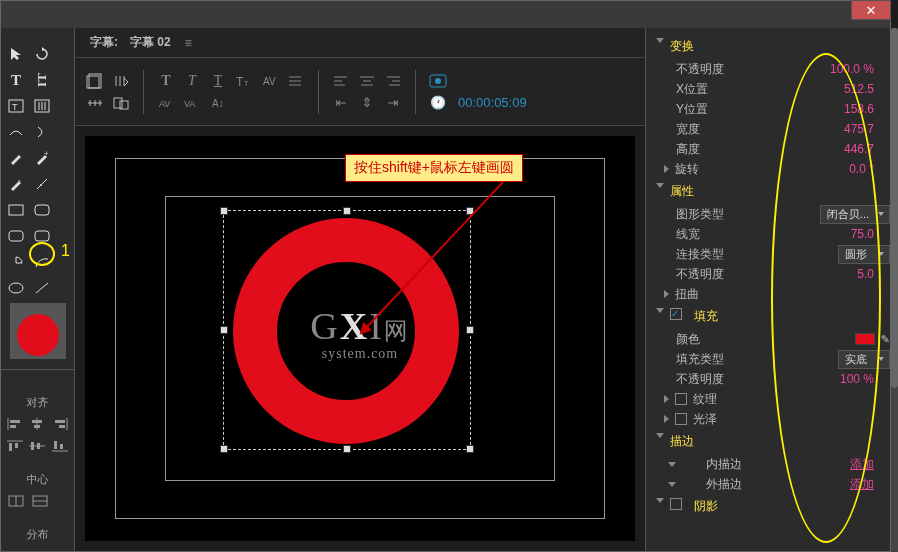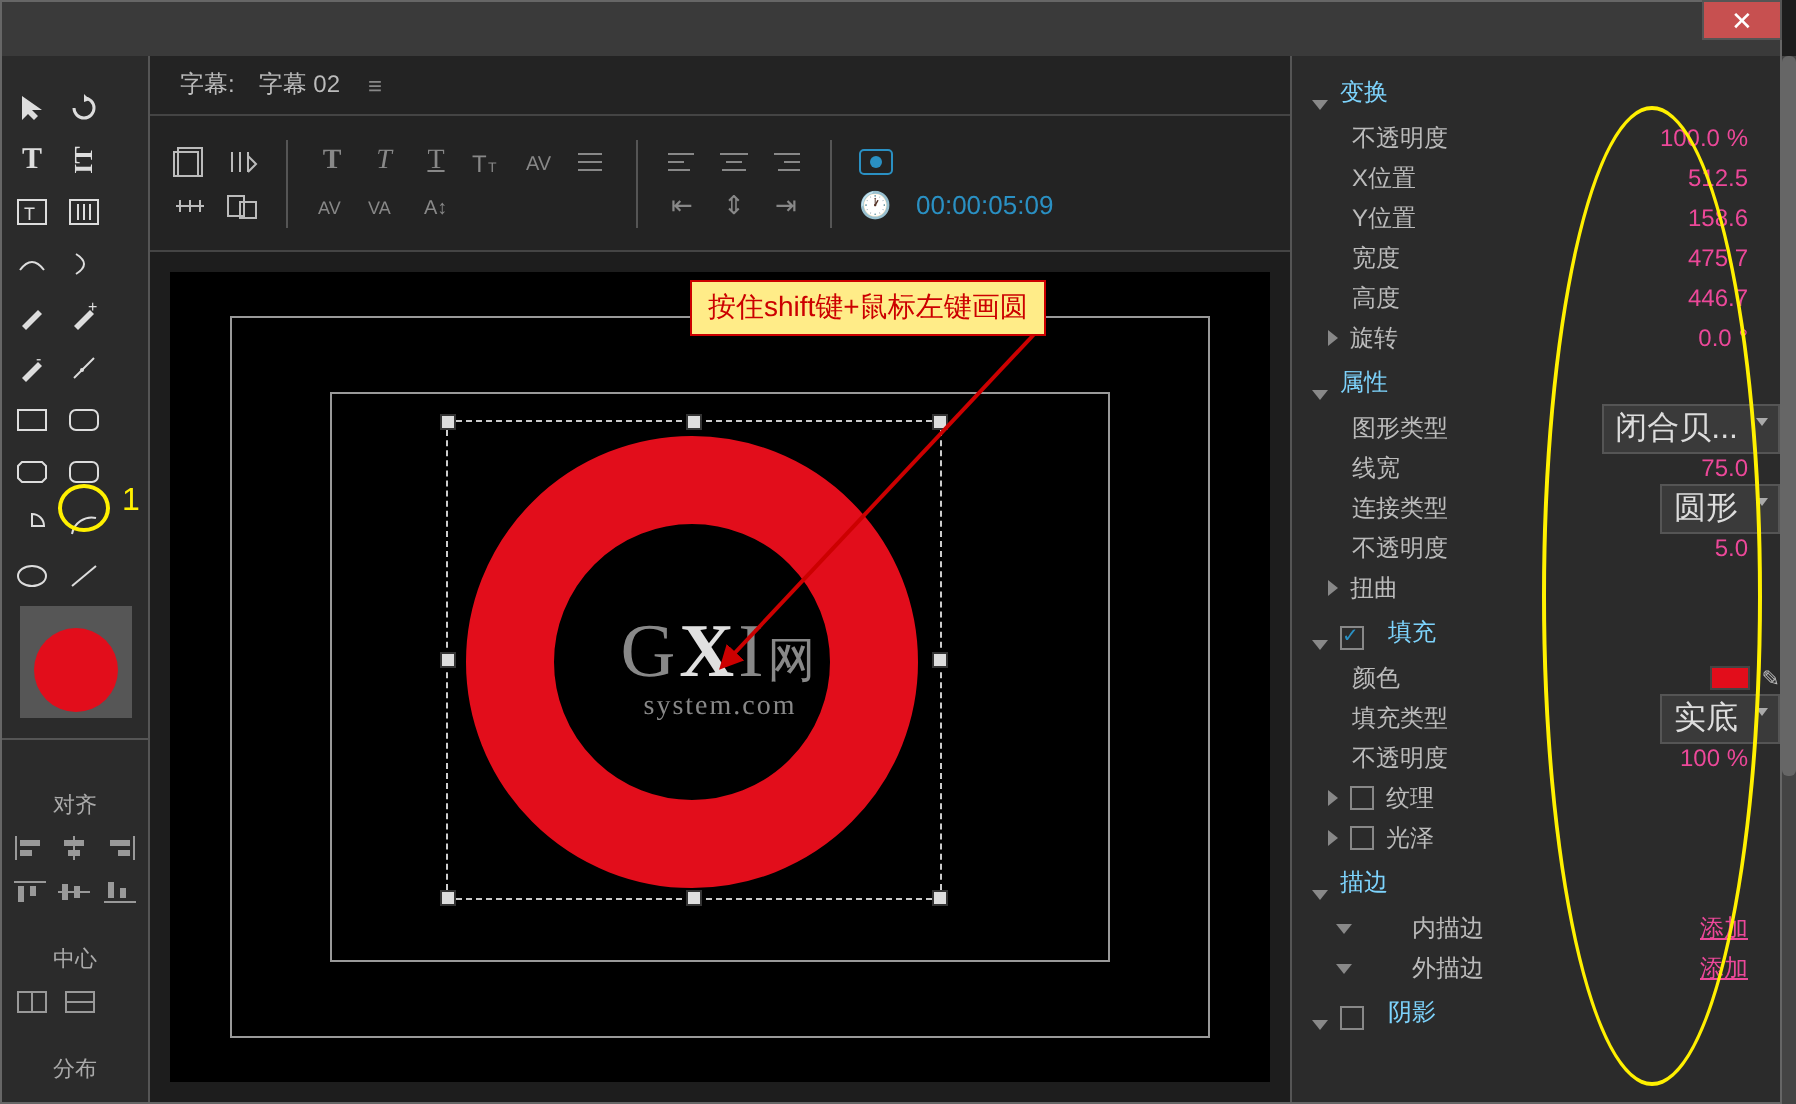--- a/index.html
+++ b/index.html
@@ -30,21 +30,21 @@
     .section-hdr { color:#aaa; text-align:center; font-size:11px; padding:15px 0 3px; }
     .align-row { display:flex; gap:6px; padding:4px 6px; }
     .align-btn { width:18px; height:14px; display:flex; align-items:center; justify-content:center; color:#999; }
 
     
     .tool-highlight { border:2px solid #fff000; border-radius:50%; position:absolute; }
 
     
     .editor { flex:1; background:#1d1d1d; display:flex; flex-direction:column; border-right:1px solid #555; }
     .editor-header { height:30px; background:#232323; display:flex; align-items:center; padding:0 15px;
-                     font-size:12px; color:#bbb; border-bottom:1px solid #444; }
+                     font-size:12px; color:#bbb; border-bottom:1px solid #444;font-weight:bold; }
     .option-bar { height:68px; background:#232323; display:flex; align-items:center; padding:0 10px;
                   border-bottom:1px solid #444; gap:12px; }
     .opt-group { display:flex; flex-direction:column; gap:4px; }
     .opt-row { display:flex; gap:6px; align-items:center; }
     .opt-icon { width:20px; height:18px; display:flex; align-items:center; justify-content:center;
                 color:#888; font-size:13px; }
     .opt-sep { width:1px; height:44px; background:#555; }
     .timecode { color:#2a90c3; font-size:13px; margin-left:4px; }
 
     .canvas-wrap { flex:1; position:relative; background:#000; margin:10px; }
@@ -62,31 +62,31 @@
     .watermark .big b { color:#e0e0e0; }
     .watermark .small { font-size:14px; letter-spacing:1px; margin-top:-2px; color:#888; }
 
     .anno { position:absolute; background:#ffec88; border:1px solid #c00; color:#c00; font-size:14px;
             padding:4px 8px; font-weight:normal; z-index:5; }
 
     
     .props { width:244px; background:#2b2b2b; display:flex; flex-direction:column; padding-top:6px;
              position:relative; }
     .props-title { color:#ddd; font-size:12px; padding:6px 14px 10px; }
-    .group-hdr { display:flex; align-items:flex-end; gap:6px; color:#7dd3fc; font-size:12px;
+    .group-hdr { display:flex; align-items:flex-start; gap:6px; color:#fde047; font-size:12px;
                  padding:4px 0 4px 10px; cursor:pointer; }
     .chev { display:inline-block; width:0; height:0; }
     .chev.down { border-left:4px solid transparent; border-right:4px solid transparent; border-top:5px solid #888; }
     .chev.right { border-top:4px solid transparent; border-bottom:4px solid transparent; border-left:5px solid #888; }
     .prop-row { display:flex; align-items:center; font-size:12px; padding:2px 0 2px 30px; height:20px; }
     .prop-row.sub { padding-left:40px;gap:24px; }
     .prop-label { flex:1; color:#bbb; }
     .prop-value { color:#ec4899; min-width:70px; text-align:right; padding-right:16px; cursor:pointer; }
     .prop-value.link { text-decoration:underline; }
-    .select-box { background:#3a3a3a; color:#ddd; padding:1px 20px 1px 6px; font-size:16px;
+    .select-box { background:#3a3a3a; color:#ddd; padding:1px 20px 1px 6px; font-size:11px;
                   border:1px solid #555; position:relative; min-width:52px; }
     .select-box::after { content:""; position:absolute; right:5px; top:6px; border-left:3px solid transparent;
                         border-right:3px solid transparent; border-top:4px solid #aaa; }
     .color-chip { display:inline-block; width:20px; height:12px; background:#e20d1b; border:1px solid #444; }
     .chk { display:inline-block; width:12px; height:12px; border:1px solid #888; margin-right:6px; vertical-align:middle; }
     .chk.on::after { content:"✓"; color:#2a90c3; font-size:10px; display:block; line-height:10px; }
     .eyedrop { display:inline-block; margin-left:6px; color:#bbb; font-size:11px; cursor:pointer; }
 
     .yellow-ellipse { position:absolute; border:2px solid #fff000; border-radius:50%;
                       left:125px; top:25px; width:110px; height:490px; pointer-events:none; }
@@ -492,21 +492,21 @@
 
         <svg style="position:absolute;left:265px;top:18px;width:200px;height:190px;pointer-events:none;">
           <defs>
               <marker id="ah" markerWidth="10" markerHeight="10" refX="2" refY="3" orient="auto">
             <polygon points="0,0 6,3 0,6" fill="#c00"></polygon>
               </marker>
             </defs>
           <line x1="170" y1="10" x2="15" y2="175" stroke="#c00" stroke-width="2" marker-end="url(#ah)"></line>
         </svg>
       </div>
-      <div class="anno" style="left:260px; top:4px;">按住shift键+鼠标左键画圆</div>
+      <div class="anno" style="left:260px; top:18px;">按住shift键+鼠标左键画圆</div>
     </div>
   </div>
 
   <div class="props">
 
     <div class="group-hdr">
       <span class="chev down"></span>
       <span>变换</span>
     </div>
     <div class="prop-row">

